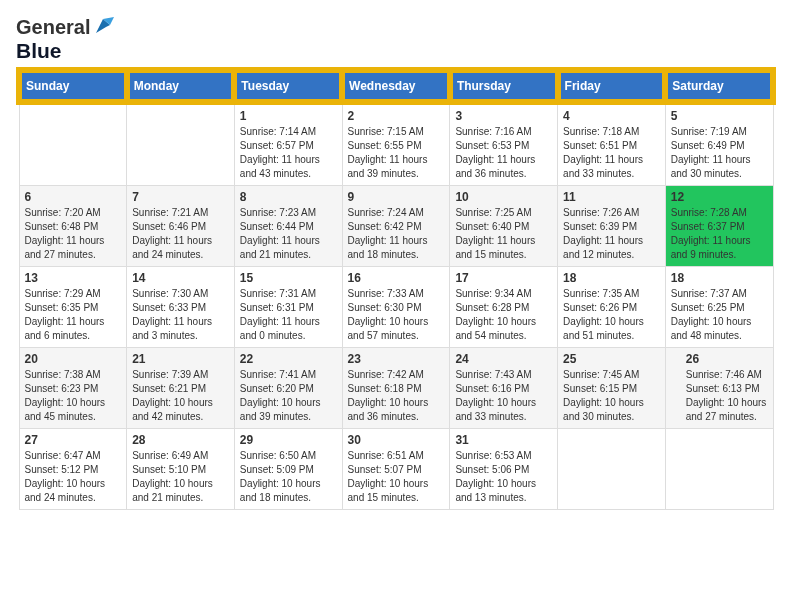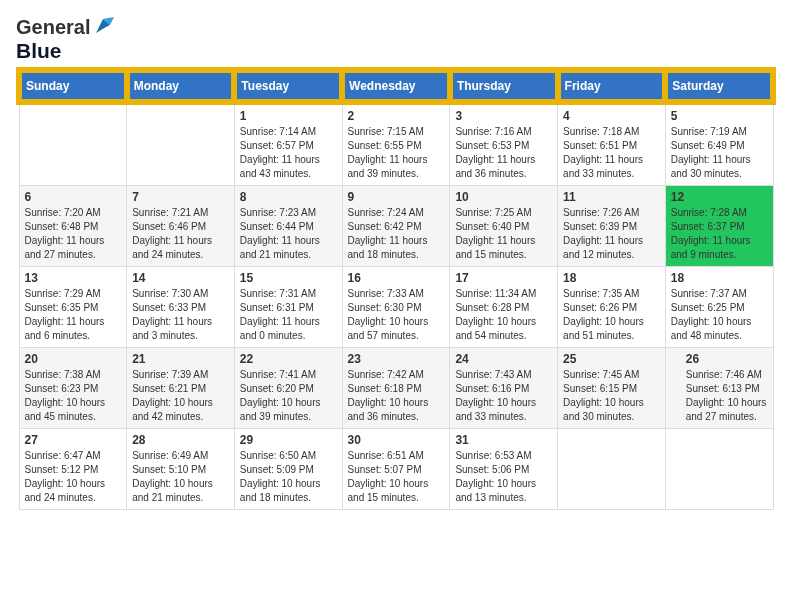--- a/index.html
+++ b/index.html
@@ -212,21 +212,21 @@
 Daylight: 11 hours and 0 minutes.</div>
         </td>
         <td>
           <span class="day-num">16</span>
           <div class="day-info">Sunrise: 7:33 AM
 Sunset: 6:30 PM
 Daylight: 10 hours and 57 minutes.</div>
         </td>
         <td>
           <span class="day-num">17</span>
-          <div class="day-info">Sunrise: 11:34 AM
+          <div class="day-info">Sunrise: 9:34 AM
 Sunset: 6:28 PM
 Daylight: 10 hours and 54 minutes.</div>
         </td>
         <td>
           <span class="day-num">18</span>
           <div class="day-info">Sunrise: 7:35 AM
 Sunset: 6:26 PM
 Daylight: 10 hours and 51 minutes.</div>
         </td>
         <td>

